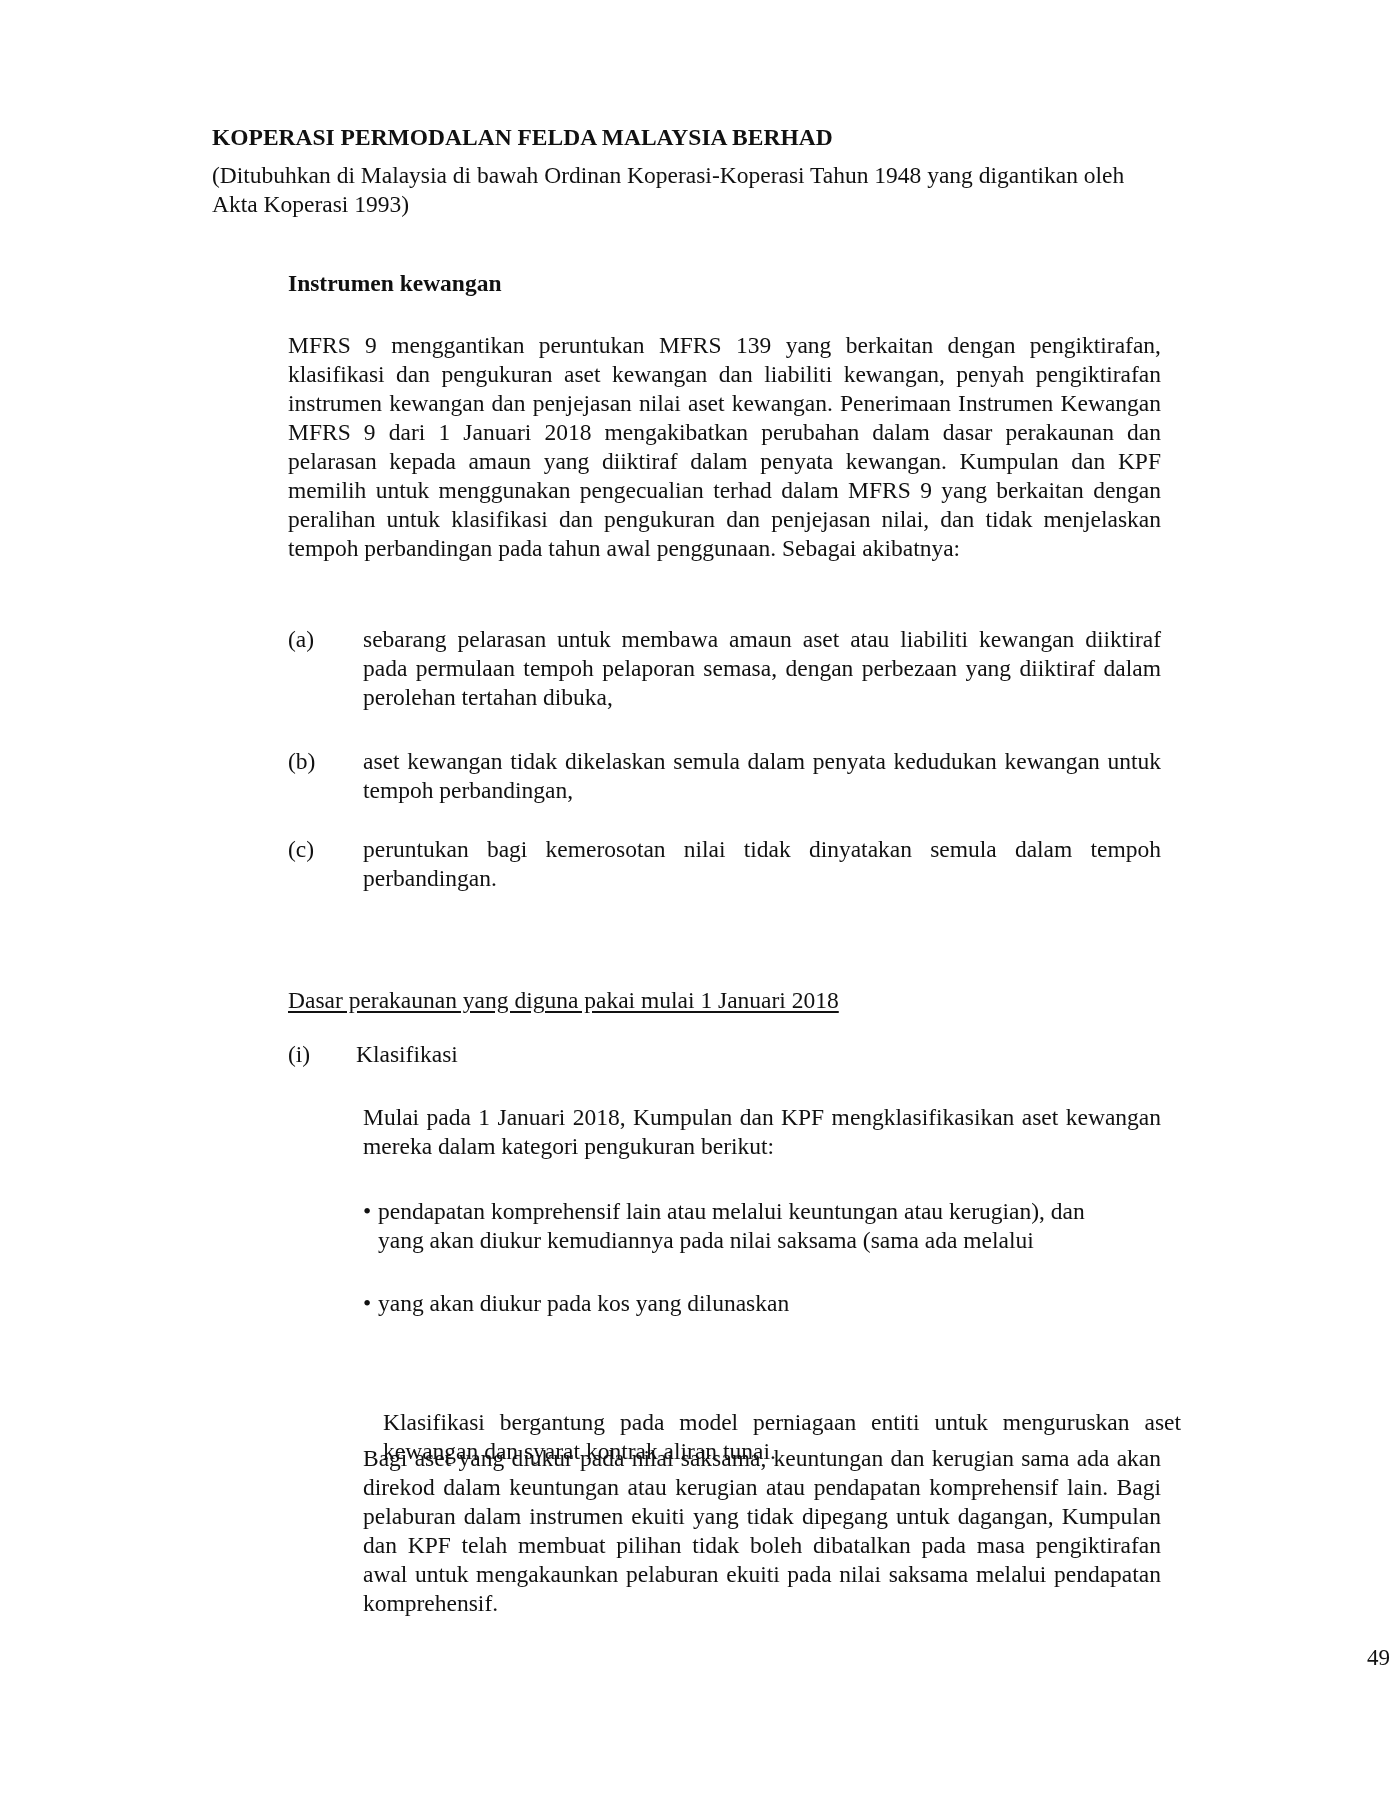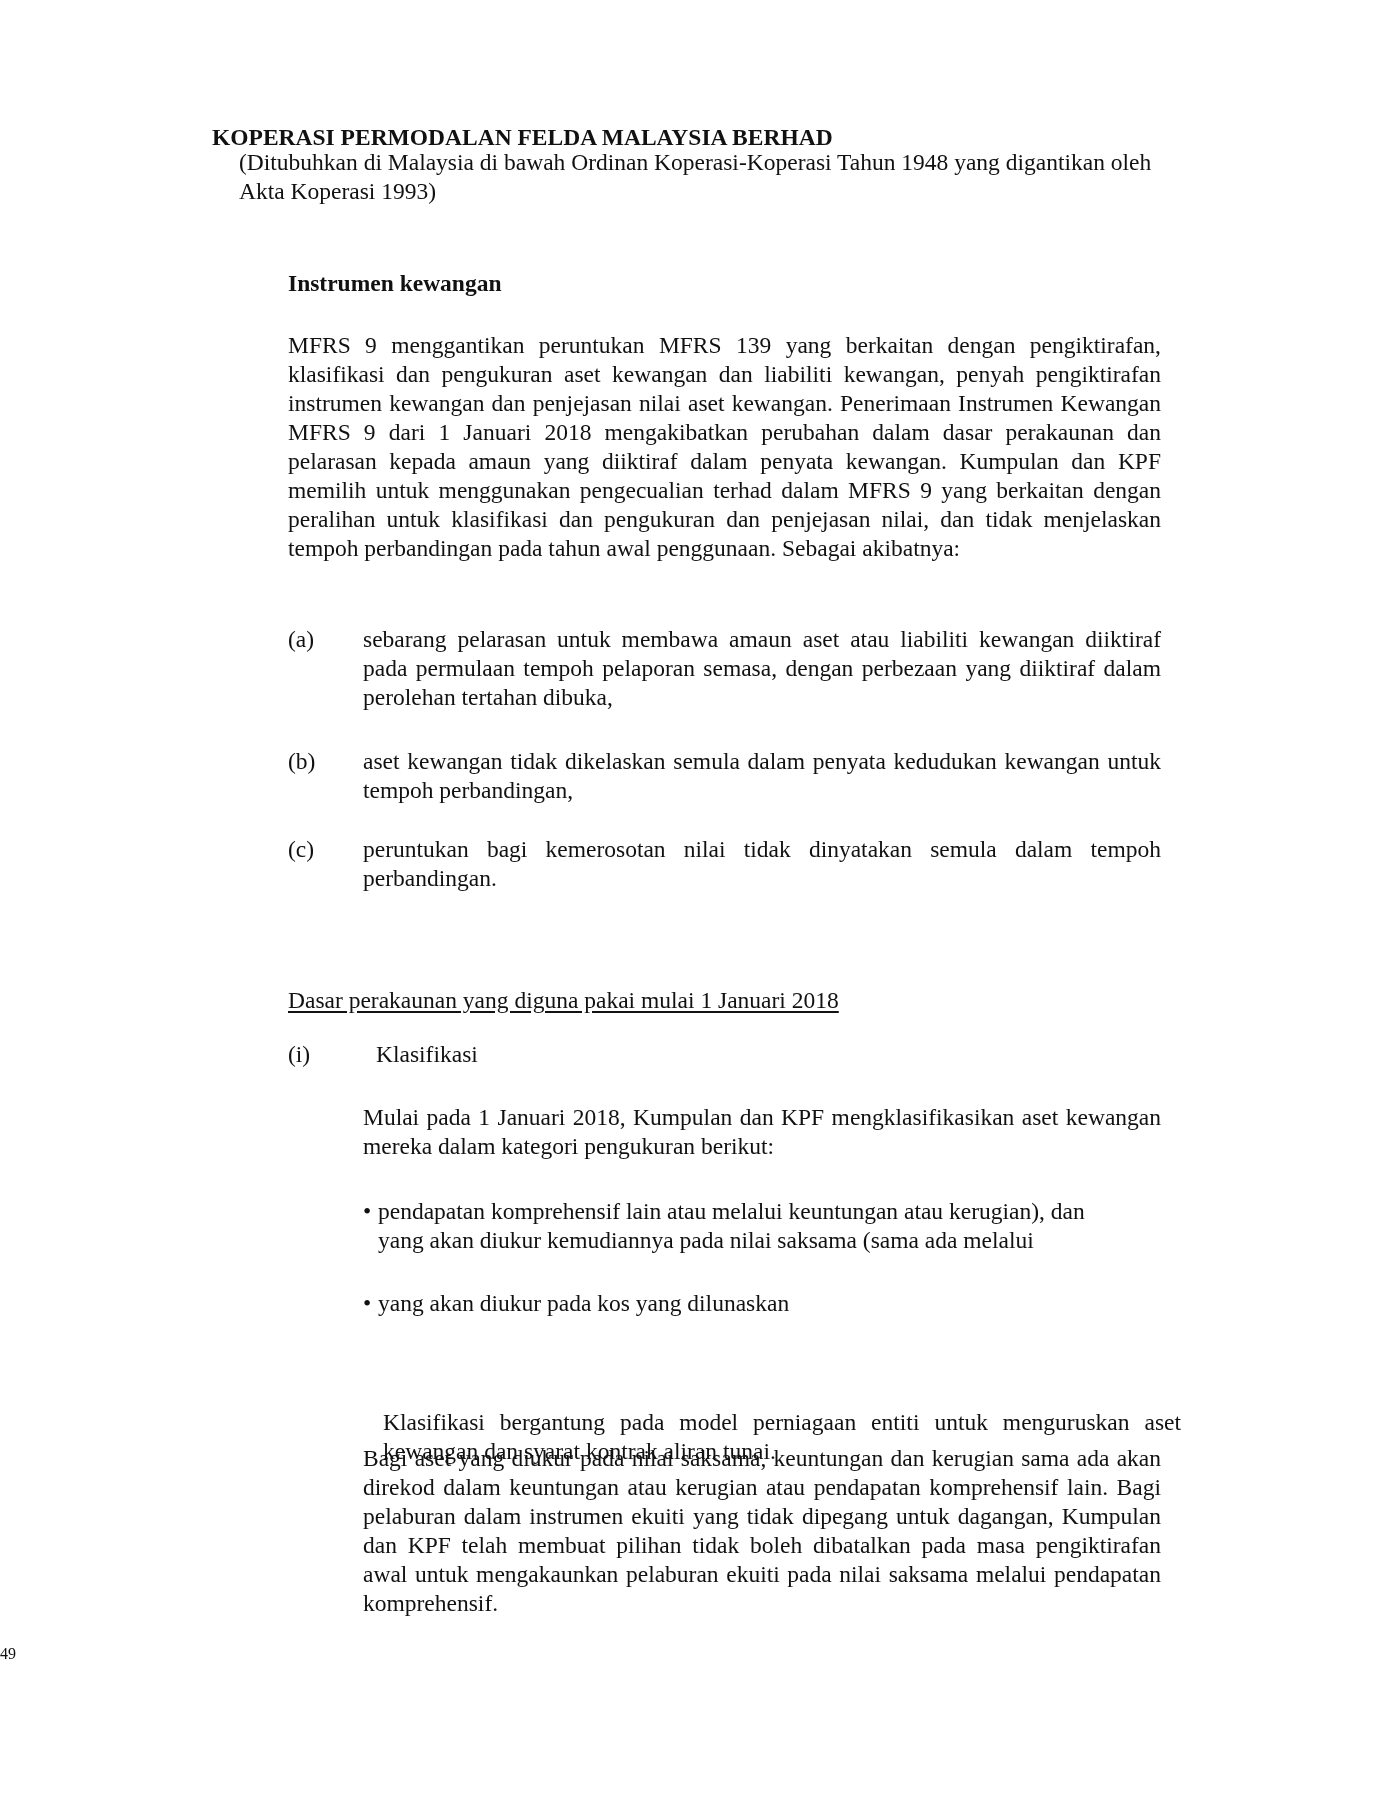--- a/index.html
+++ b/index.html
@@ -1,33 +1,33 @@
 <!DOCTYPE html>
 <html><head>
   <meta charset="utf-8">
   <style>
     html, body { margin: 0; padding: 0; background: #ffffff; }
     body { width: 1390px; height: 1800px; position: relative; overflow: hidden;
            font-family: "Liberation Serif", "DejaVu Serif", serif; color: #111111; }
     .page { position: absolute; left: 0; top: 0; width: 1390px; height: 1598px; }
     .hdr { position: absolute; left: 212px; width: 960px; font-size: 23.5px; line-height: 29px; }
     .hdr-title { top: 123px; font-weight: bold; }
-    .hdr-sub { top: 148px; margin-left: 27px; }
+    .hdr-sub { top: 161px; }
     .abs { position: absolute; font-size: 23.5px; line-height: 29px; }
     .body-col { left: 288px; width: 873px; text-align: justify; }
     .bold { font-weight: bold; }
     .ul { text-decoration: underline; text-underline-offset: 3px; }
     .item { position: absolute; left: 288px; width: 873px; font-size: 23.5px; line-height: 29px; }
     .item .lbl { position: absolute; left: 0; top: 0; }
     .item .txt { position: absolute; left: 75px; right: 0; top: 0; text-align: justify; }
     .ind { left: 363px; width: 798px; text-align: justify; }
     .bullet { left: 363px; width: 800px; }
     .bullet .dot { position: absolute; left: 0; top: 0; }
     .bullet .btxt { position: absolute; left: 15px; top: 0; width: 785px; }
-    .pageno { position: absolute; left: 0; width: 1390px; top: 1645px; text-align: left; font-size: 16px; }
+    .pageno { position: absolute; left: 0; width: 1390px; top: 1645px; text-align: right; font-size: 23px; }
   </style>
 </head>
 <body>
 
 <div class="page">
 
   <div class="hdr hdr-title">KOPERASI PERMODALAN FELDA MALAYSIA BERHAD</div>
   <div class="hdr hdr-sub">(Ditubuhkan di Malaysia di bawah Ordinan Koperasi-Koperasi Tahun 1948 yang digantikan oleh Akta Koperasi 1993)</div>
 
   <div class="abs body-col bold" style="top:269px;">Instrumen kewangan</div>
@@ -49,21 +49,21 @@
     <span class="txt">peruntukan bagi kemerosotan nilai tidak dinyatakan semula dalam tempoh perbandingan.</span>
   </div>
 
 
   <div class="abs" style="top:986px; left:288px;">
     <span class="ul">Dasar perakaunan yang diguna pakai mulai 1 Januari 2018</span>
   </div>
 
   <div class="item" style="top:1040px;">
     <span class="lbl">(i)</span>
-    <span class="txt" style="left:68px;margin-left:20px;">Klasifikasi</span>
+    <span class="txt" style="left:68px;">Klasifikasi</span>
   </div>
 
   <div class="abs ind" style="top:1103px;">Mulai pada 1 Januari 2018, Kumpulan dan KPF mengklasifikasikan aset kewangan mereka dalam kategori pengukuran berikut:</div>
 
   <div class="abs bullet" style="top:1197px; height:60px;">
     <span class="dot">•</span>
     <div class="btxt">
       <div>pendapatan komprehensif lain atau melalui keuntungan atau kerugian), dan</div>
       <div>yang akan diukur kemudiannya pada nilai saksama (sama ada melalui</div>
     </div>

